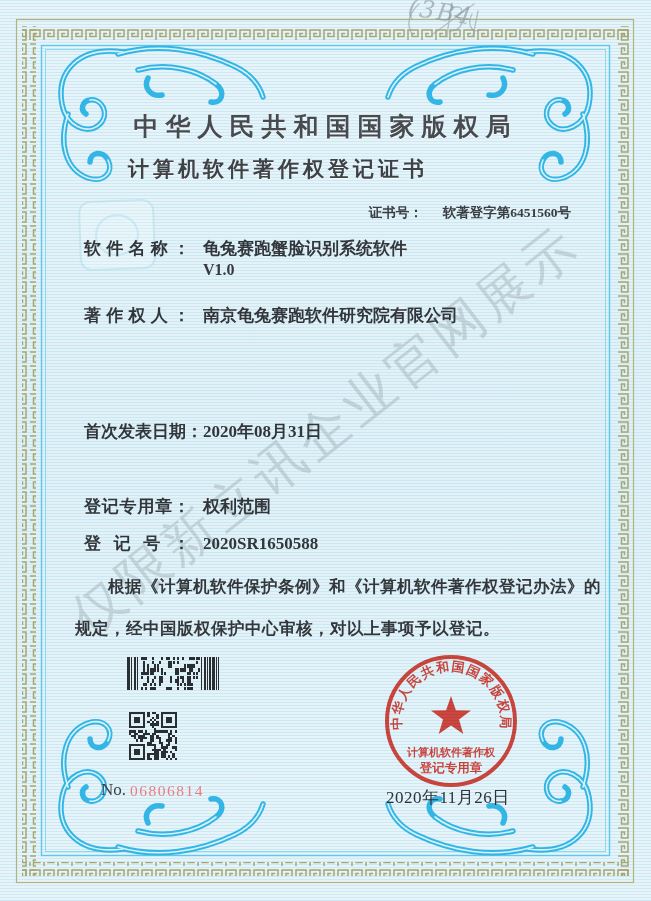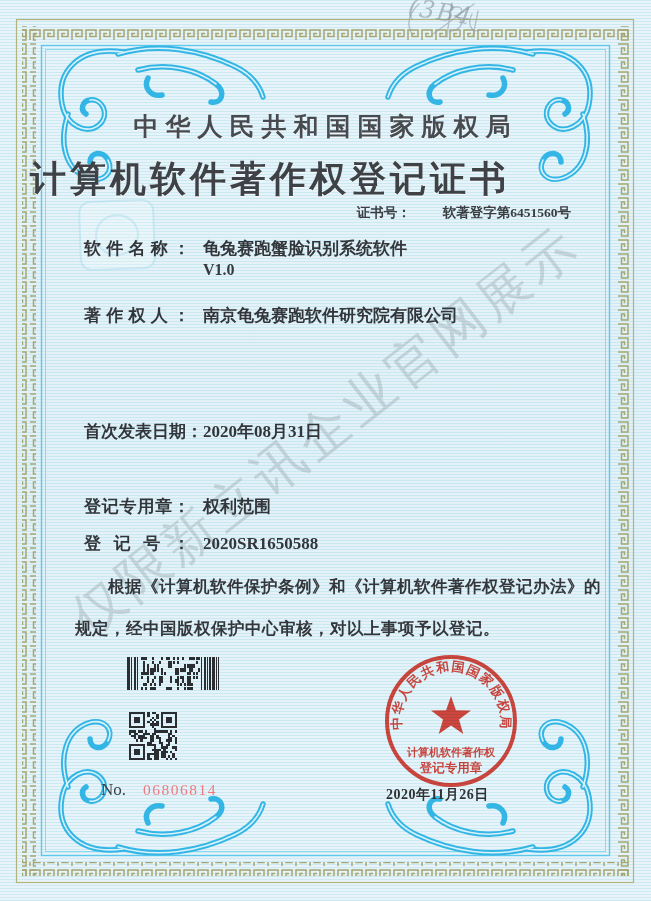--- a/index.html
+++ b/index.html
@@ -26,43 +26,43 @@
   .emboss .inner-circle{
     position:absolute;left:14px;top:12px;width:40px;height:38px;border-radius:50%;
     border:2px solid rgba(140,205,228,.30);
   }
   .authority{
     position:absolute;left:0;top:110px;width:651px;margin:0;text-align:center;
     font-size:25px;font-weight:bold;letter-spacing:7px;color:#474b50;
     text-shadow:0 1px 0 rgba(255,255,255,.7);
   }
   .cert-title{
-    position:absolute;left:0;top:155px;width:540px;margin:0;text-align:center;
-    font-size:36px;font-weight:bold;letter-spacing:4px;color:#3e4247;
+    position:absolute;left:8px;top:155px;width:540px;margin:0;text-align:center;
+    font-size:21px;font-weight:bold;letter-spacing:4px;color:#3e4247;
     text-shadow:0 1px 0 rgba(255,255,255,.7);
   }
   .certno{
     position:absolute;right:80px;top:204px;font-size:13.5px;font-weight:bold;color:#3a3e43;
   }
-  .certno .certno-val{margin-left:32px;}
+  .certno .certno-val{margin-left:20px;}
   .field-row{position:absolute;left:84px;font-size:17px;font-weight:bold;color:#32363b;white-space:nowrap;}
   .flabel{display:inline-block;width:106px;text-align:justify;text-align-last:justify;}
   .fvalue{margin-left:13px;}
   .r0{top:237px;} .r0b{top:261px;left:203px;position:absolute;font-size:16px;font-weight:bold;}
   .r1{top:304px;} .r2{top:382px;} .r3{top:420px;} .r4{top:458px;} .r5{top:495px;} .r6{top:532px;}
   .stmt{position:absolute;font-size:16.5px;font-weight:600;color:#33373c;letter-spacing:.5px;white-space:nowrap;}
   .stmt-l1{left:108px;top:576px;}
   .stmt-l2{left:75px;top:618px;}
   .barcode{position:absolute;left:127px;top:657px;}
   .qrcode{position:absolute;left:129px;top:712px;}
-  .serial{position:absolute;left:101px;top:780px;display:flex;align-items:center;gap:17px;}
+  .serial{position:absolute;left:101px;top:780px;display:flex;align-items:flex-end;gap:4px;}
   .serial .no{font-size:17px;color:#3b3f46;}
   .serial .digits{font-family:Liberation Serif, serif;font-size:15.5px;letter-spacing:1.5px;color:#ef6f74;opacity:.9;}
   .seal{position:absolute;left:371px;top:643px;mix-blend-mode:multiply;opacity:.92;}
-  .issue-date{position:absolute;left:386px;top:786px;font-size:14px;font-weight:bold;color:#2e3236;letter-spacing:.5px;}
+  .issue-date{position:absolute;left:386px;top:786px;font-size:17px;font-weight:normal;color:#2e3236;letter-spacing:.5px;}
   .handwriting{
     position:absolute;left:408px;top:-2px;font-size:24px;font-style:italic;
     color:rgba(125,136,148,.55);transform:rotate(9deg);letter-spacing:2px;
     font-family:"DejaVu Serif", serif;
   }
 </style>
 </head>
 <body>
 
 <div class="page">

